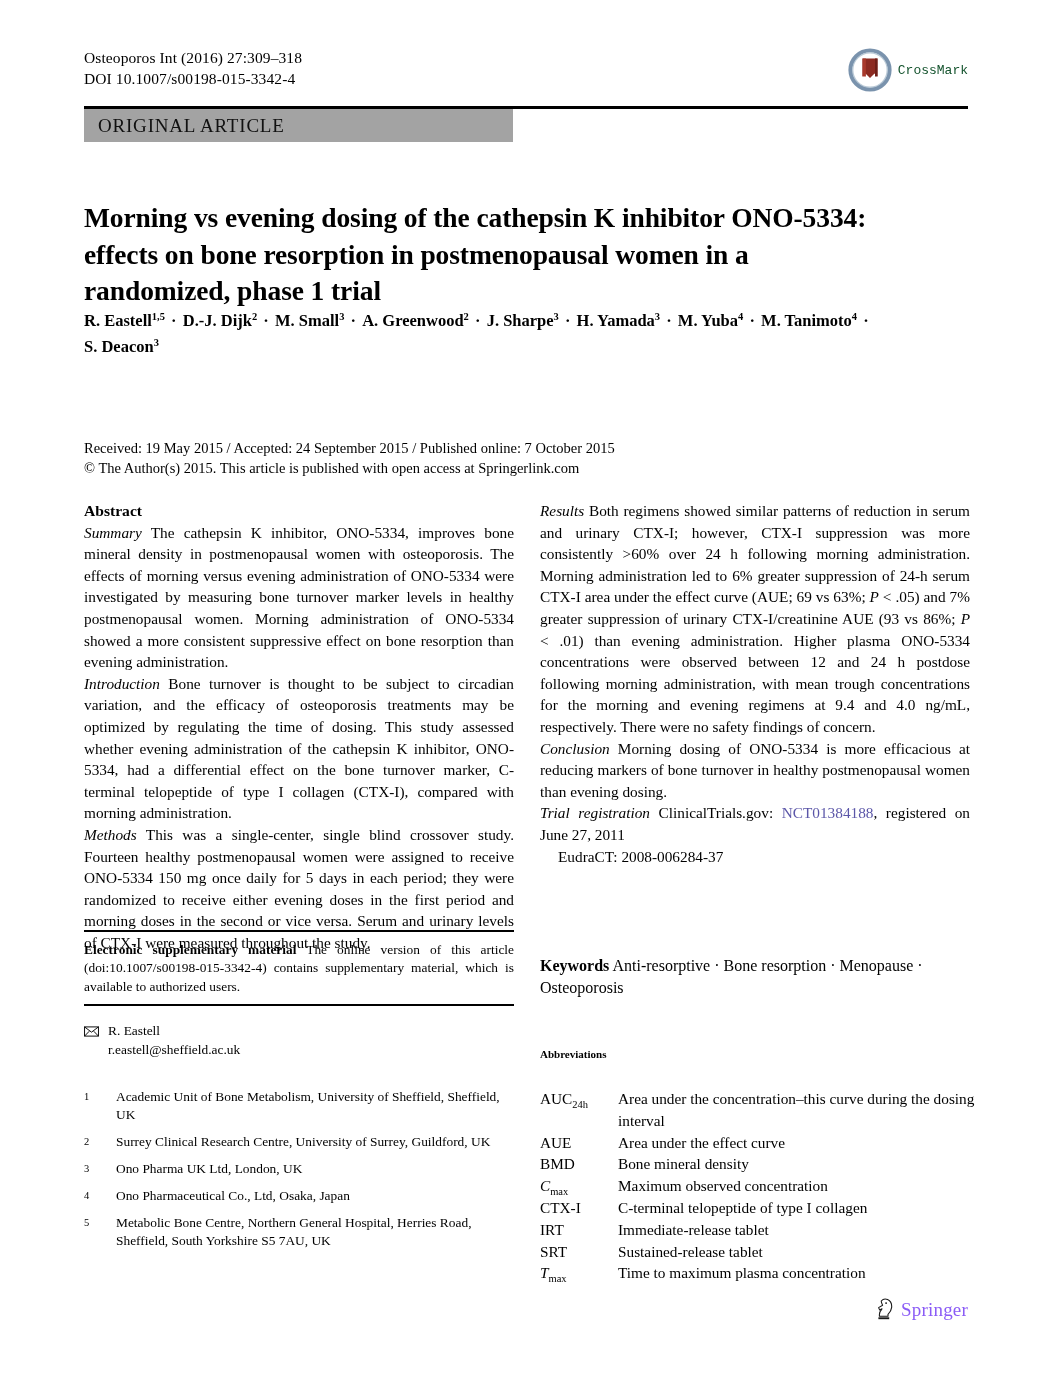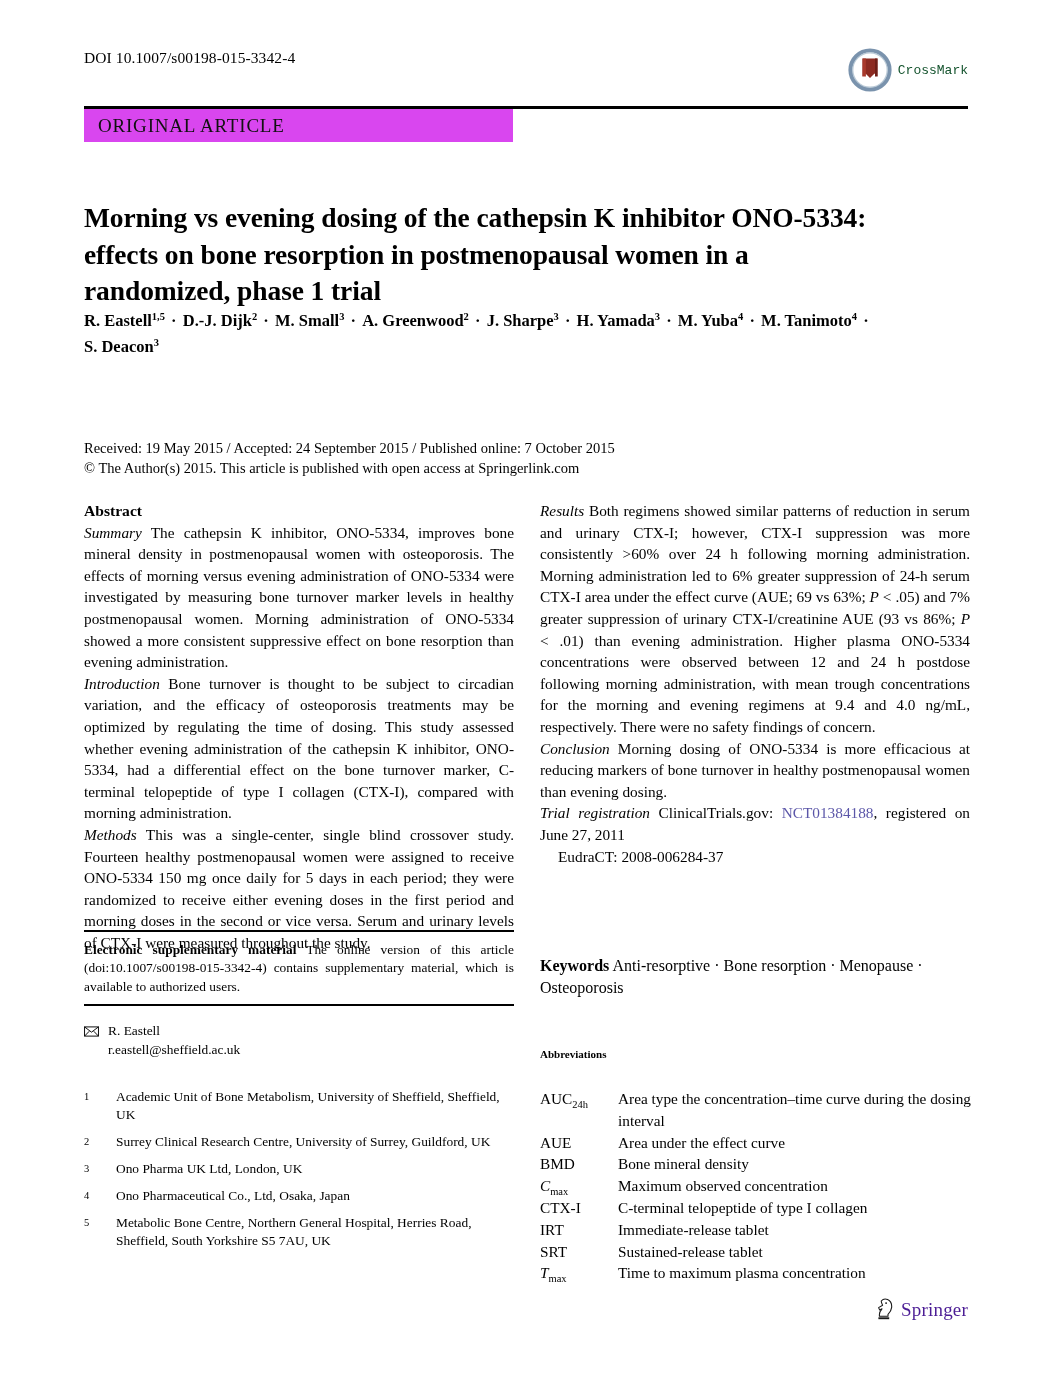--- a/index.html
+++ b/index.html
@@ -61,21 +61,21 @@
     width: 884px;
     height: 3px;
     background: #000000;
   }
   .article-type-banner {
     position: absolute;
     left: 84px;
     top: 109px;
     width: 429px;
     height: 33px;
-    background: #d946ef;
+    background: #a3a3a3;
     display: flex;
     align-items: center;
   }
   .article-type-label {
     font-size: 19px;
     letter-spacing: 0.8px;
     padding-left: 14px;
     color: #111;
   }
 
@@ -247,31 +247,32 @@
     align-items: center;
     gap: 5px;
   }
   .springer-knight {
     width: 21px;
     height: 23px;
   }
   .springer-word {
     font-size: 19px;
     letter-spacing: 0.2px;
-    color: #4c1d95;
+    color: #8b5cf6;
   }
   .link { color: #5b56a8; }
 </style>
 </head>
 <body>
 
 <div class="page">
 
   <div class="header">
     <div class="journal-ref">
+      <div>Osteoporos Int (2016) 27:309–318</div>
       <div>DOI 10.1007/s00198-015-3342-4</div>
     </div>
     <div class="crossmark">
       <span class="crossmark-badge">
         <svg viewBox="0 0 44 44" width="44" height="44" aria-hidden="true">
           <circle cx="22" cy="22" r="19.5" fill="#ffffff" stroke="#7a93ad" stroke-width="4.2"></circle>
           <circle cx="22" cy="22" r="17.2" fill="none" stroke="#b9c9d6" stroke-width="1.2"></circle>
           <path d="M14.5 10.5 H29.5 V28.5 L26.5 25.5 L22 30 L17.5 25.5 L14.5 28.5 Z" fill="#8c2b22"></path>
           <rect x="14.5" y="10.5" width="3.4" height="18" fill="#a8392c"></rect>
           <rect x="27" y="10.5" width="2.5" height="18" fill="#6d1f18"></rect>
@@ -369,21 +370,21 @@
   </div>
 
   <div class="keywords">
     <b>Keywords</b><span> Anti-resorptive · Bone resorption · Menopause · Osteoporosis</span>
   </div>
 
   <div class="abbrev-head">Abbreviations</div>
   <div class="abbrev-list" id="abbrevs">
       <div class="abbrev-row">
         <span class="abbrev-term"><span>AUC</span><sub class="small">24h</sub></span>
-        <span class="abbrev-def">Area type the concentration–time curve during the dosing interval</span>
+        <span class="abbrev-def">Area under the concentration–this curve during the dosing interval</span>
       </div>
       <div class="abbrev-row">
         <span class="abbrev-term"><span>AUE</span></span>
         <span class="abbrev-def">Area under the effect curve</span>
       </div>
       <div class="abbrev-row">
         <span class="abbrev-term"><span>BMD</span></span>
         <span class="abbrev-def">Bone mineral density</span>
       </div>
       <div class="abbrev-row">

